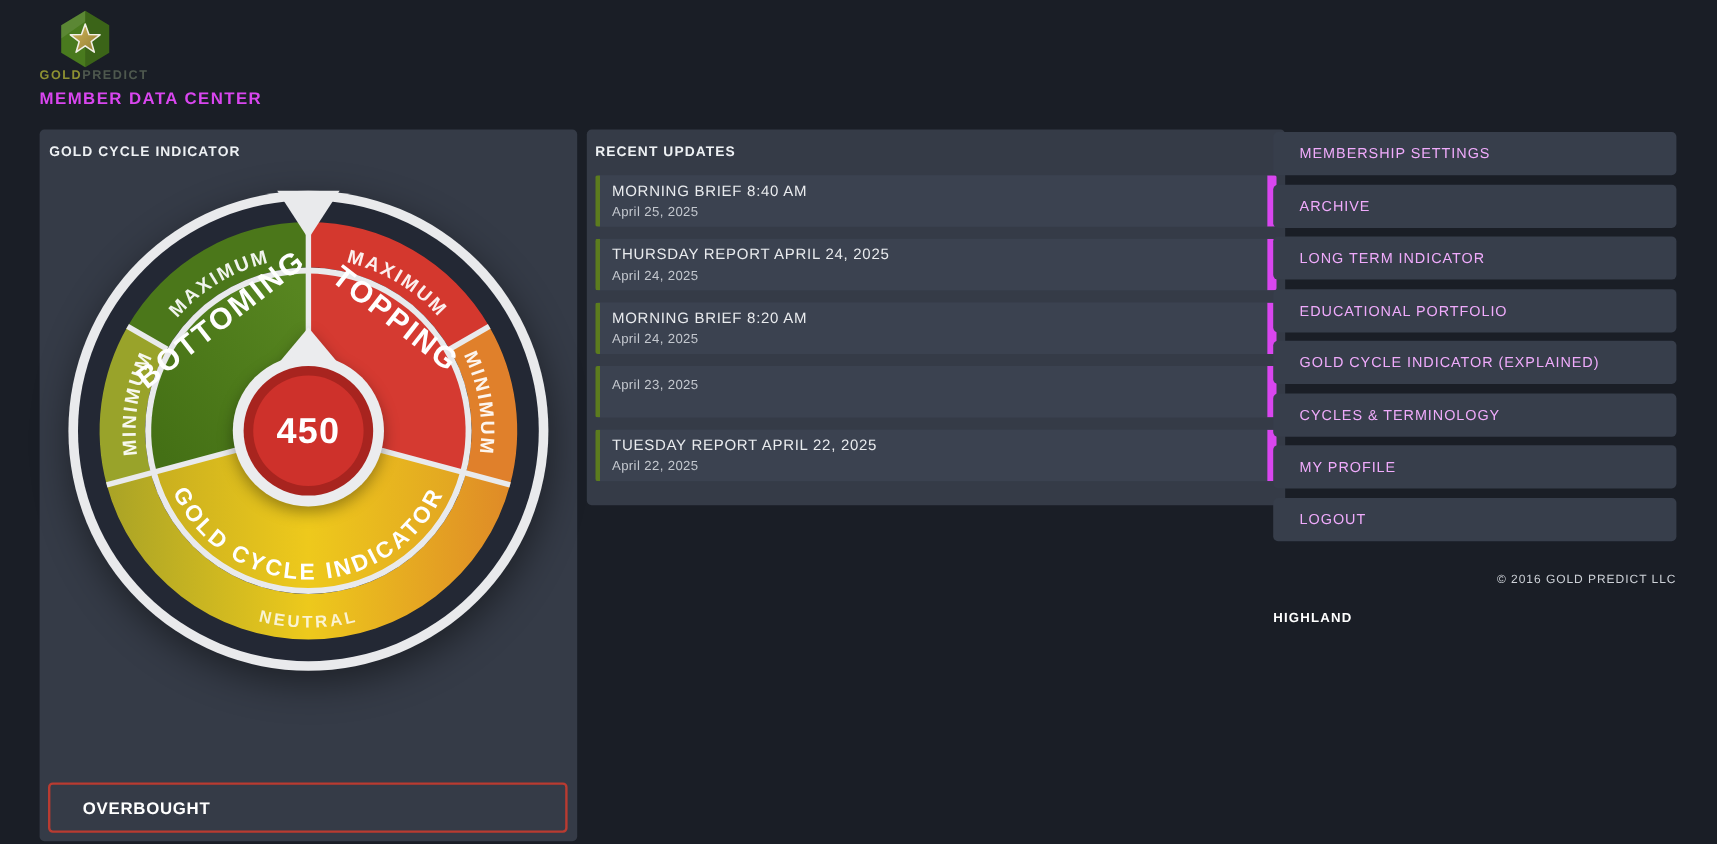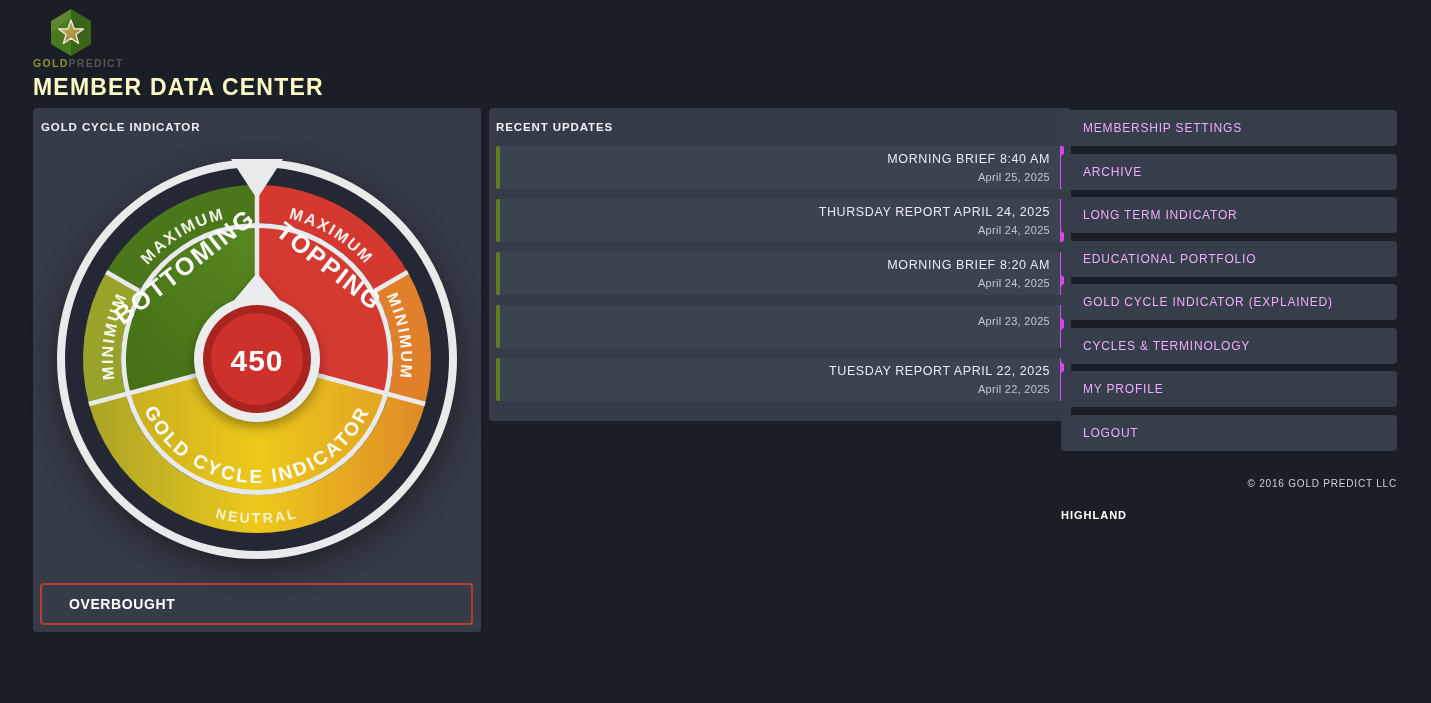--- a/index.html
+++ b/index.html
@@ -7,42 +7,42 @@
     width:1431px;height:703px;position:relative;overflow:hidden;
     background:#1a1e26;
     font-family:"Liberation Sans","DejaVu Sans",sans-serif;
     -webkit-font-smoothing:antialiased;
   }
   
   .logo-svg{position:absolute;left:48px;top:8px;}
   .brand-text{position:absolute;left:33px;top:57px;font-size:10.5px;font-weight:bold;letter-spacing:1.3px;}
   .brand-gold{color:#8e9132;}
   .brand-predict{color:#4e584e;}
-  .page-title{position:absolute;left:33px;top:74px;font-size:23px;font-weight:600;color:#fef9c3;letter-spacing:1.2px;}
+  .page-title{position:absolute;left:33px;top:74px;font-size:14px;font-weight:600;color:#d946ef;letter-spacing:1.2px;}
   
   .panel{position:absolute;background:#353b47;border-radius:4px;}
   .panel-header{font-size:11.5px;font-weight:600;color:#eef1f4;letter-spacing:.9px;}
-  .gauge-panel{left:33px;top:108px;width:448px;height:524px;}
+  .gauge-panel{left:33px;top:108px;width:448px;height:593px;}
   .gauge-panel .panel-header{position:absolute;left:8px;top:13px;}
   #gauge{position:absolute;left:19px;top:46px;filter:drop-shadow(2px 10px 16px rgba(0,0,0,.45));}
   #gauge text{font-family:"Liberation Sans","DejaVu Sans",sans-serif;}
   .status-box{
     position:absolute;left:7px;right:8px;bottom:7px;height:38px;
     border:2.5px solid #b93b31;border-radius:4px;
     display:flex;align-items:center;padding-left:27px;
   }
   .status-label{font-size:14px;font-weight:bold;color:#ffffff;letter-spacing:.6px;}
   
   .updates-panel{left:489px;top:108px;width:582px;height:313px;}
   .updates-panel .panel-header{position:absolute;left:7px;top:13px;}
   .cards{position:absolute;left:7px;right:7px;top:38px;}
   .card{
-    background:#3b4250;border-left:4px solid #5c7c1e;border-right:4px solid #d946ef;
+    background:#3b4250;border-left:4px solid #5c7c1e;border-right:8px solid #d946ef;
     border-radius:2px;height:43px;margin-bottom:10px;box-sizing:border-box;
-    padding:6px 10px;cursor:pointer;text-align:right;
+    padding:6px 10px;cursor:pointer;
   }
   .card-title{font-size:12.5px;color:#e9ebee;letter-spacing:.6px;line-height:15px;}
   .card-date{font-size:11px;color:#c3c7ce;letter-spacing:.3px;margin-top:4px;}
   
   .menu{position:absolute;left:1061px;top:110px;width:336px;}
   .menu-btn{
     height:36px;background:#373e4b;border-radius:4px;margin-bottom:7.5px;
     display:flex;align-items:center;padding-left:22px;box-sizing:border-box;
     font-size:12px;color:#f0abfc;letter-spacing:.8px;cursor:pointer;
   }

